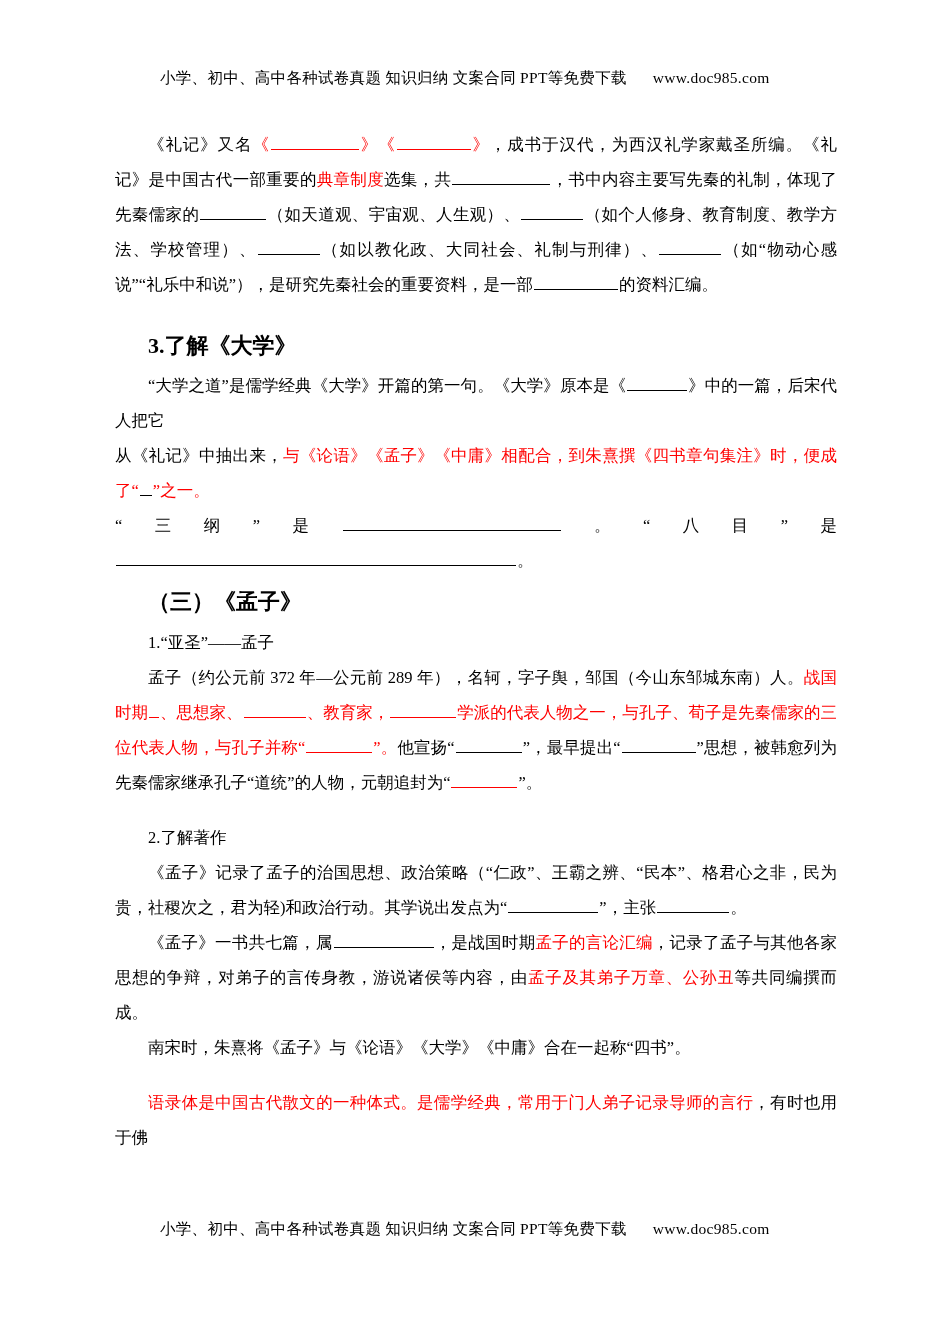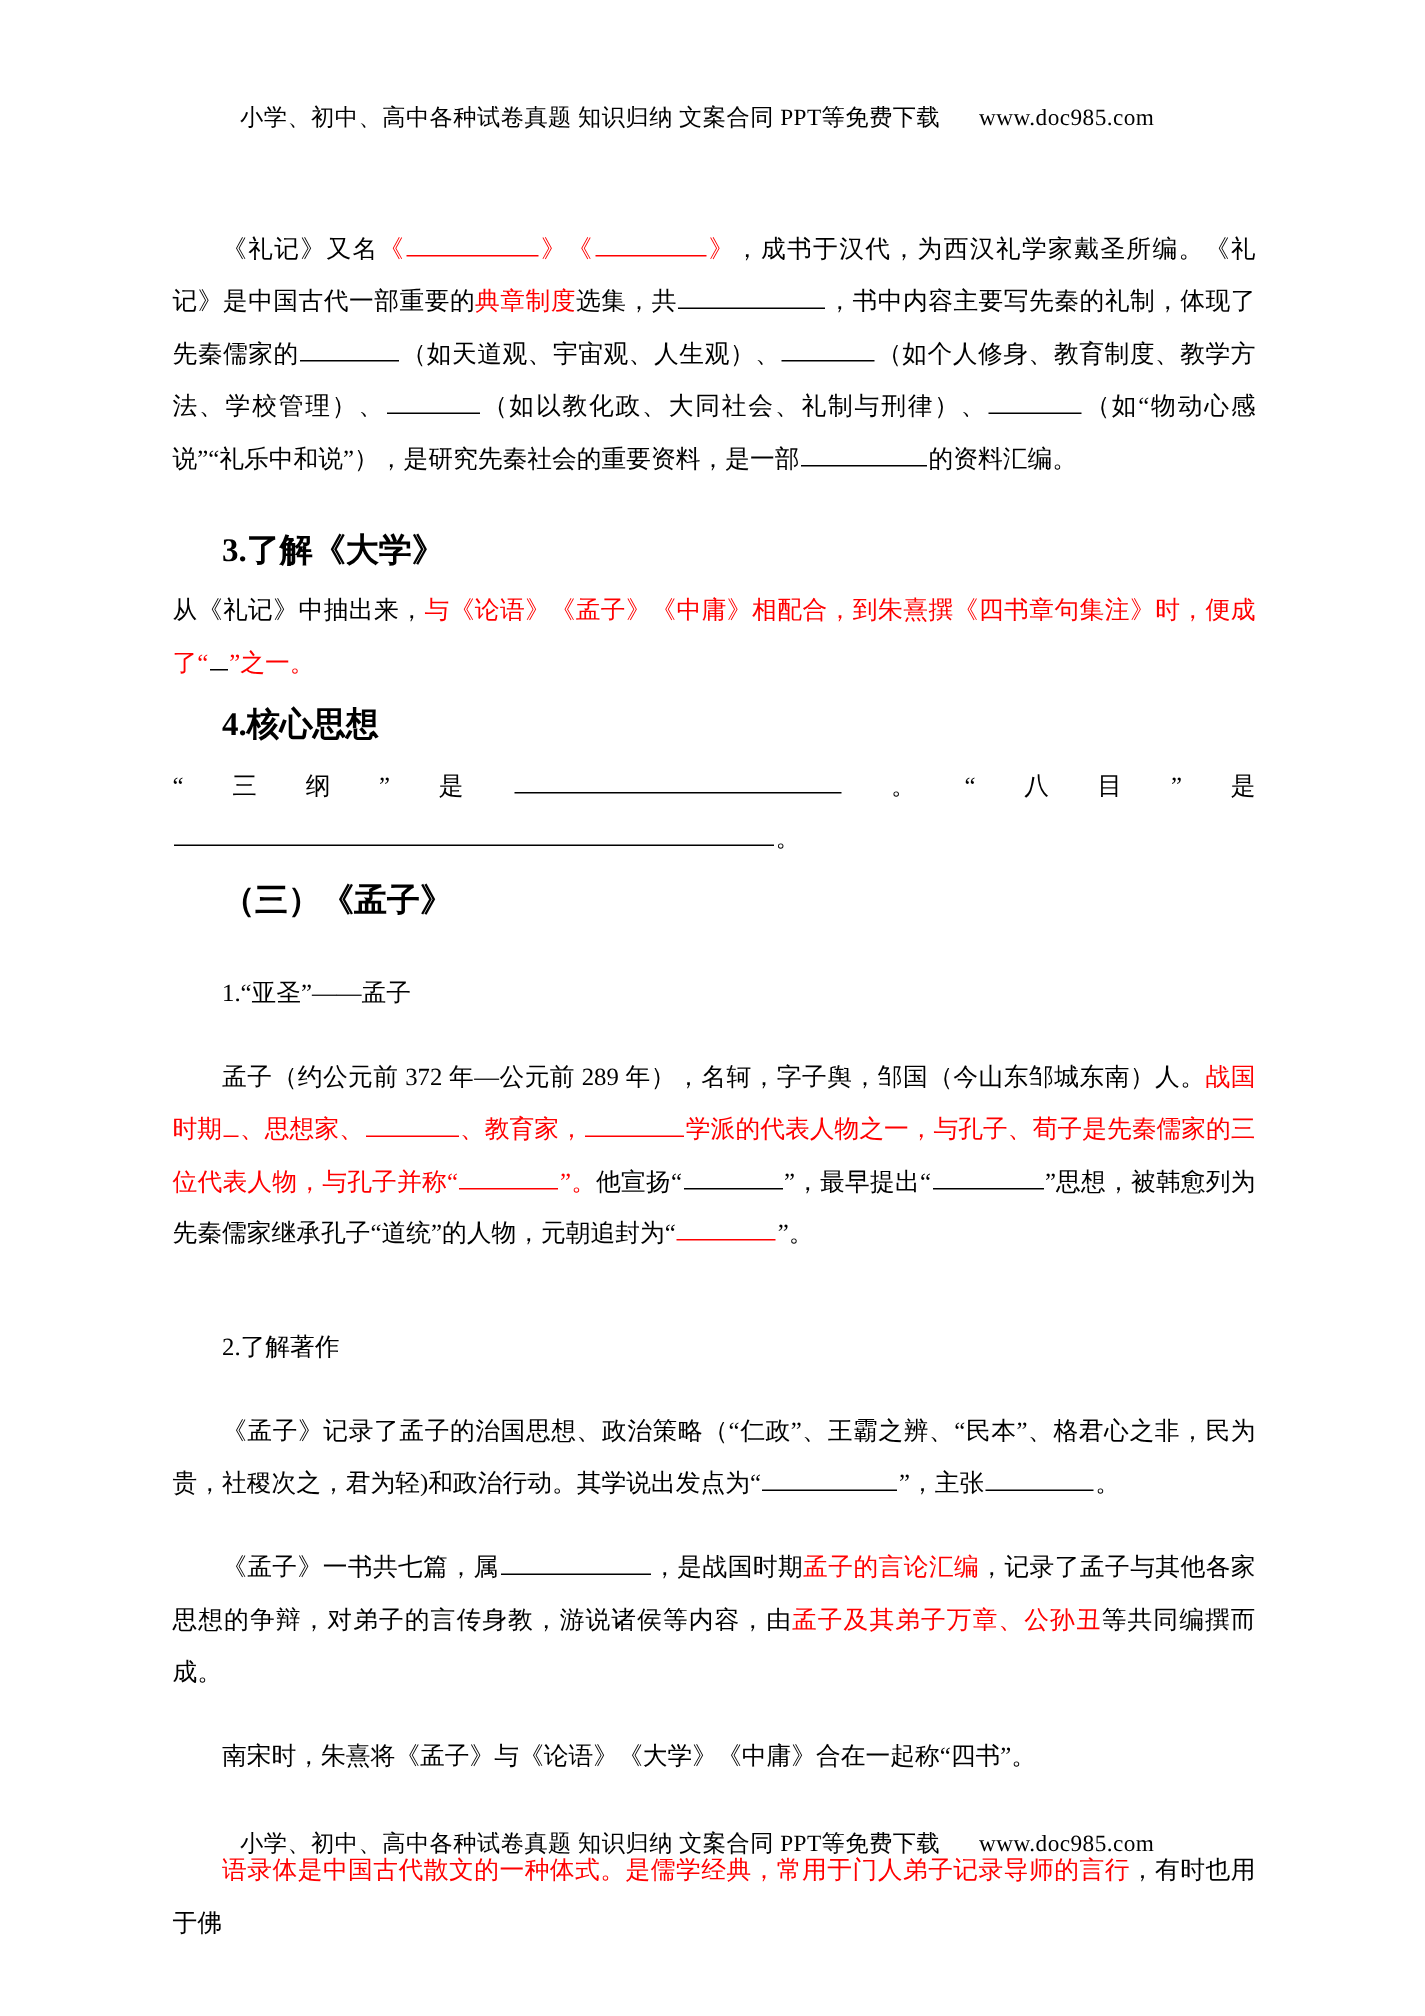--- a/index.html
+++ b/index.html
@@ -47,21 +47,21 @@
     top: 128px;
     left: 115px;
     width: 722px;
   }
   p {
     margin: 0;
     font-size: 16.5px;
     line-height: 2.12;
     text-align: justify;
   }
-  .indent { text-indent: 33px; margin-top: 21px; }
+  .indent { text-indent: 33px; }
   .red { color: #ff0000; }
   .blank {
     display: inline-block;
     border-bottom: 1px solid #000;
     vertical-align: baseline;
     height: 1.05em;
     margin: 0 1px;
   }
   .blank-red {
     display: inline-block;
@@ -91,26 +91,28 @@
   <div class="content">
 
     <p class="indent">
       <span>《礼记》又名</span><span class="red">《</span><span class="blank-red" style="width:88px"></span><span class="red">》《</span><span class="blank-red" style="width:74px"></span><span class="red">》</span><span>，成书于汉代，为西汉礼学家戴圣所编。《礼记》是中国古代一部重要的</span><span class="red">典章制度</span><span>选集，共</span><span class="blank" style="width:98px"></span><span>，书中内容主要写先秦的礼制，体现了先秦儒家的</span><span class="blank" style="width:66px"></span><span>（如天道观、宇宙观、人生观）、</span><span class="blank" style="width:62px"></span><span>（如个人修身、教育制度、教学方法、学校管理）、</span><span class="blank" style="width:62px"></span><span>（如以教化政、大同社会、礼制与刑律）、</span><span class="blank" style="width:62px"></span><span>（如“物动心感说”“礼乐中和说”），是研究先秦社会的重要资料，是一部</span><span class="blank" style="width:84px"></span><span>的资料汇编。</span>
     </p>
 
     <span class="sp"></span>
 
     <p class="heading">3.了解《大学》</p>
 
+    <p class="indent">
+      <span>“大学之道”是儒学经典《大学》开篇的第一句。《大学》原本是《</span><span class="blank" style="width:60px"></span><span>》中的一篇，后宋代人把它</span>
+    </p>
 
     <p>
       <span>从《礼记》中抽出来，</span><span class="red">与《论语》《孟子》《中庸》相配合，到朱熹撰《四书章句集注》时，便成了“</span><span class="blank" style="width:12px"></span><span class="red">”之一。</span>
     </p>
 
-    <p class="heading">4.核心思想</p>
 
     <p>
       <span>“三纲”是</span><span class="blank" style="width:218px"></span><span>。“八目”是</span><span class="blank" style="width:400px"></span><span>。</span>
     </p>
 
     <p class="heading">（三）《孟子》</p>
 
     <p class="indent">1.“亚圣”——孟子</p>
 
     <p class="indent">

